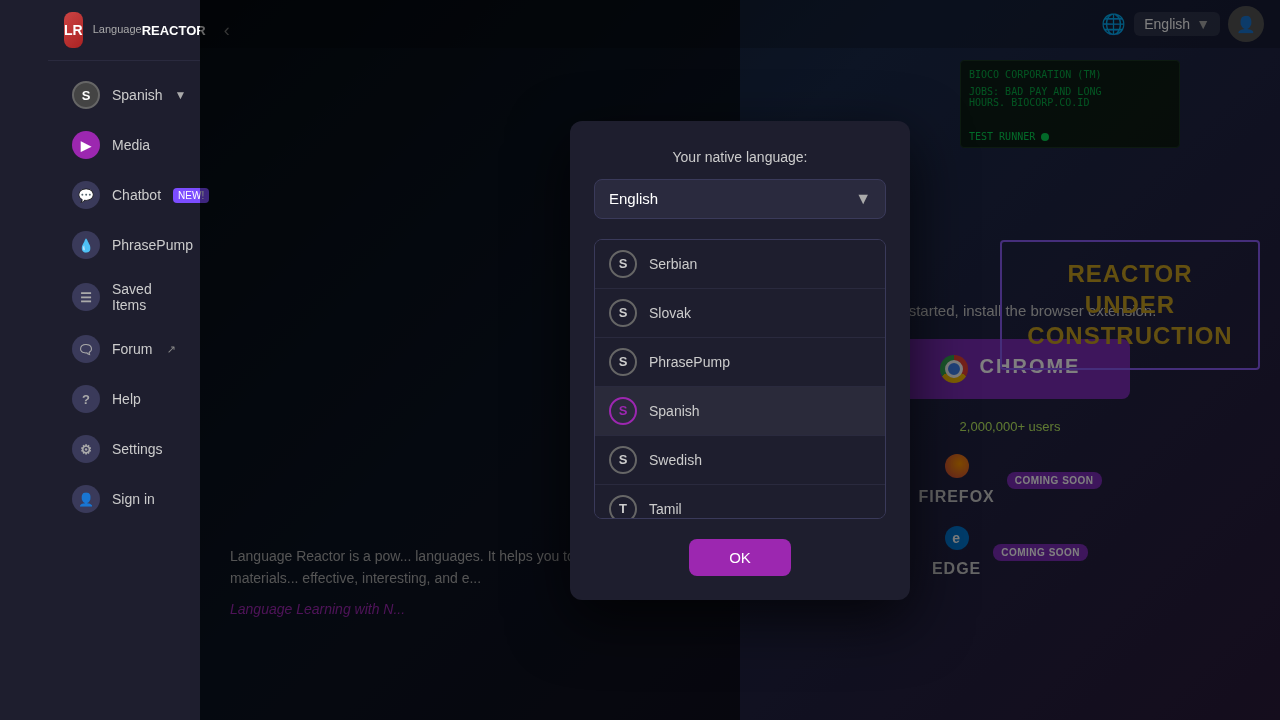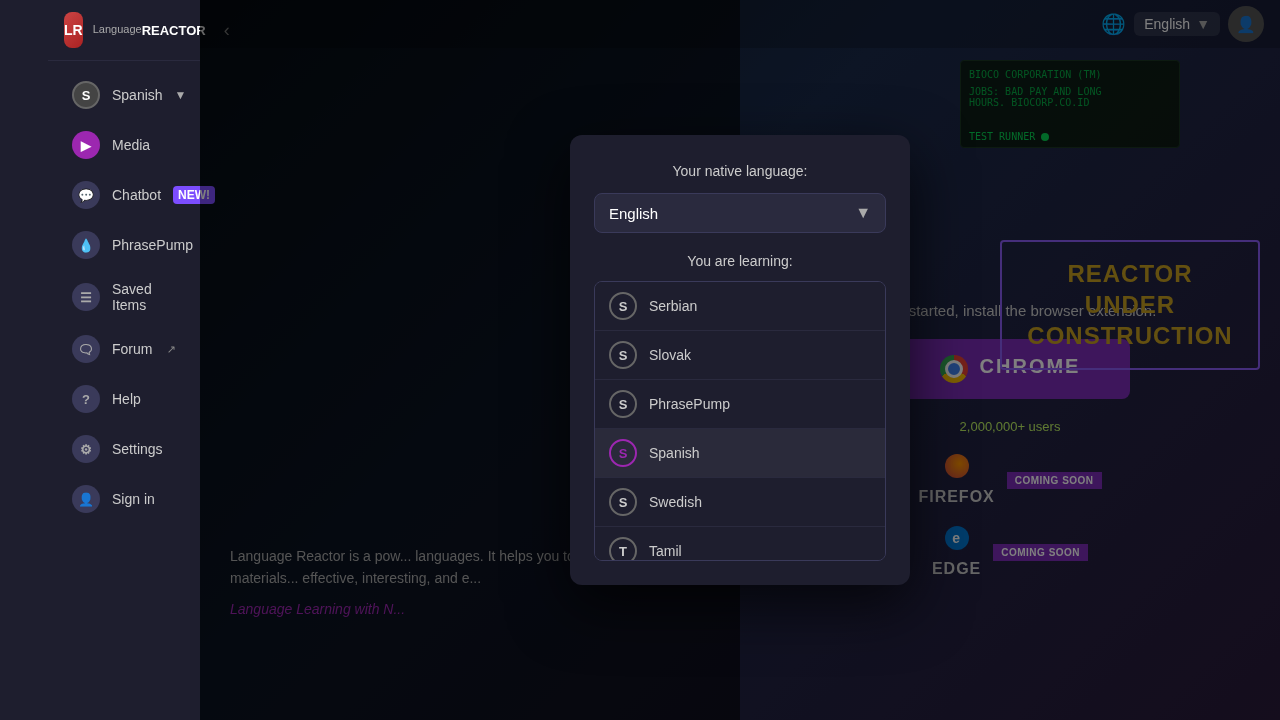--- a/index.html
+++ b/index.html
@@ -65,25 +65,25 @@
     .icon-chatbot { background: #3a3a5a; color: #aaa; }
     .icon-phrasepump { background: #3a3a5a; color: #aaa; }
     .icon-saved { background: #3a3a5a; color: #aaa; }
     .icon-forum { background: #3a3a5a; color: #aaa; }
     .icon-help { background: #3a3a5a; color: #aaa; }
     .icon-settings { background: #3a3a5a; color: #aaa; }
     .icon-signin { background: #3a3a5a; color: #aaa; }
     .badge-new {
       background: #7c4dff;
       color: white;
-      font-size: 12px;
+      font-size: 10px;
       padding: 2px 5px;
       border-radius: 4px;
       margin-left: auto;
-      font-weight: bold;
+      font-weight: normal;
     }
     .ext-icon {
       margin-left: auto;
       color: #888;
       font-size: 11px;
     }
 
     
     .main-content {
       position: absolute;
@@ -219,21 +219,21 @@
       display: flex;
       align-items: center;
       gap: 12px;
     }
     .coming-soon-badge {
       background: #7c2db8;
       color: white;
       font-size: 10px;
       font-weight: bold;
       padding: 3px 8px;
-      border-radius: 0;
+      border-radius: 8px;
       letter-spacing: 0.5px;
     }
     .browser-btn {
       display: flex;
       align-items: center;
       gap: 10px;
       color: #ccc;
       font-size: 16px;
       font-weight: bold;
       letter-spacing: 1px;
@@ -484,21 +484,20 @@
 
   <div class="modal-overlay">
     <div class="modal">
 
       <p class="modal-title">Your native language:</p>
       <div class="native-lang-select">
         <span>English</span>
         <span class="dropdown-arrow">▼</span>
       </div>
 
-      <p class="learning-label">You are learning:</p>
 
       <div class="lang-list">
         <div class="lang-list-item">
           <div class="lang-letter">S</div>
           <span>Serbian</span>
         </div>
         <div class="lang-list-item">
           <div class="lang-letter">S</div>
           <span>Slovak</span>
         </div>
@@ -514,15 +513,16 @@
           <div class="lang-letter">S</div>
           <span>Swedish</span>
         </div>
         <div class="lang-list-item">
           <div class="lang-letter">T</div>
           <span>Tamil</span>
         </div>
 
       </div>
 
+      <button class="ok-btn">OK</button>
     </div>
   </div>
 </div>
 
 </body></html>

